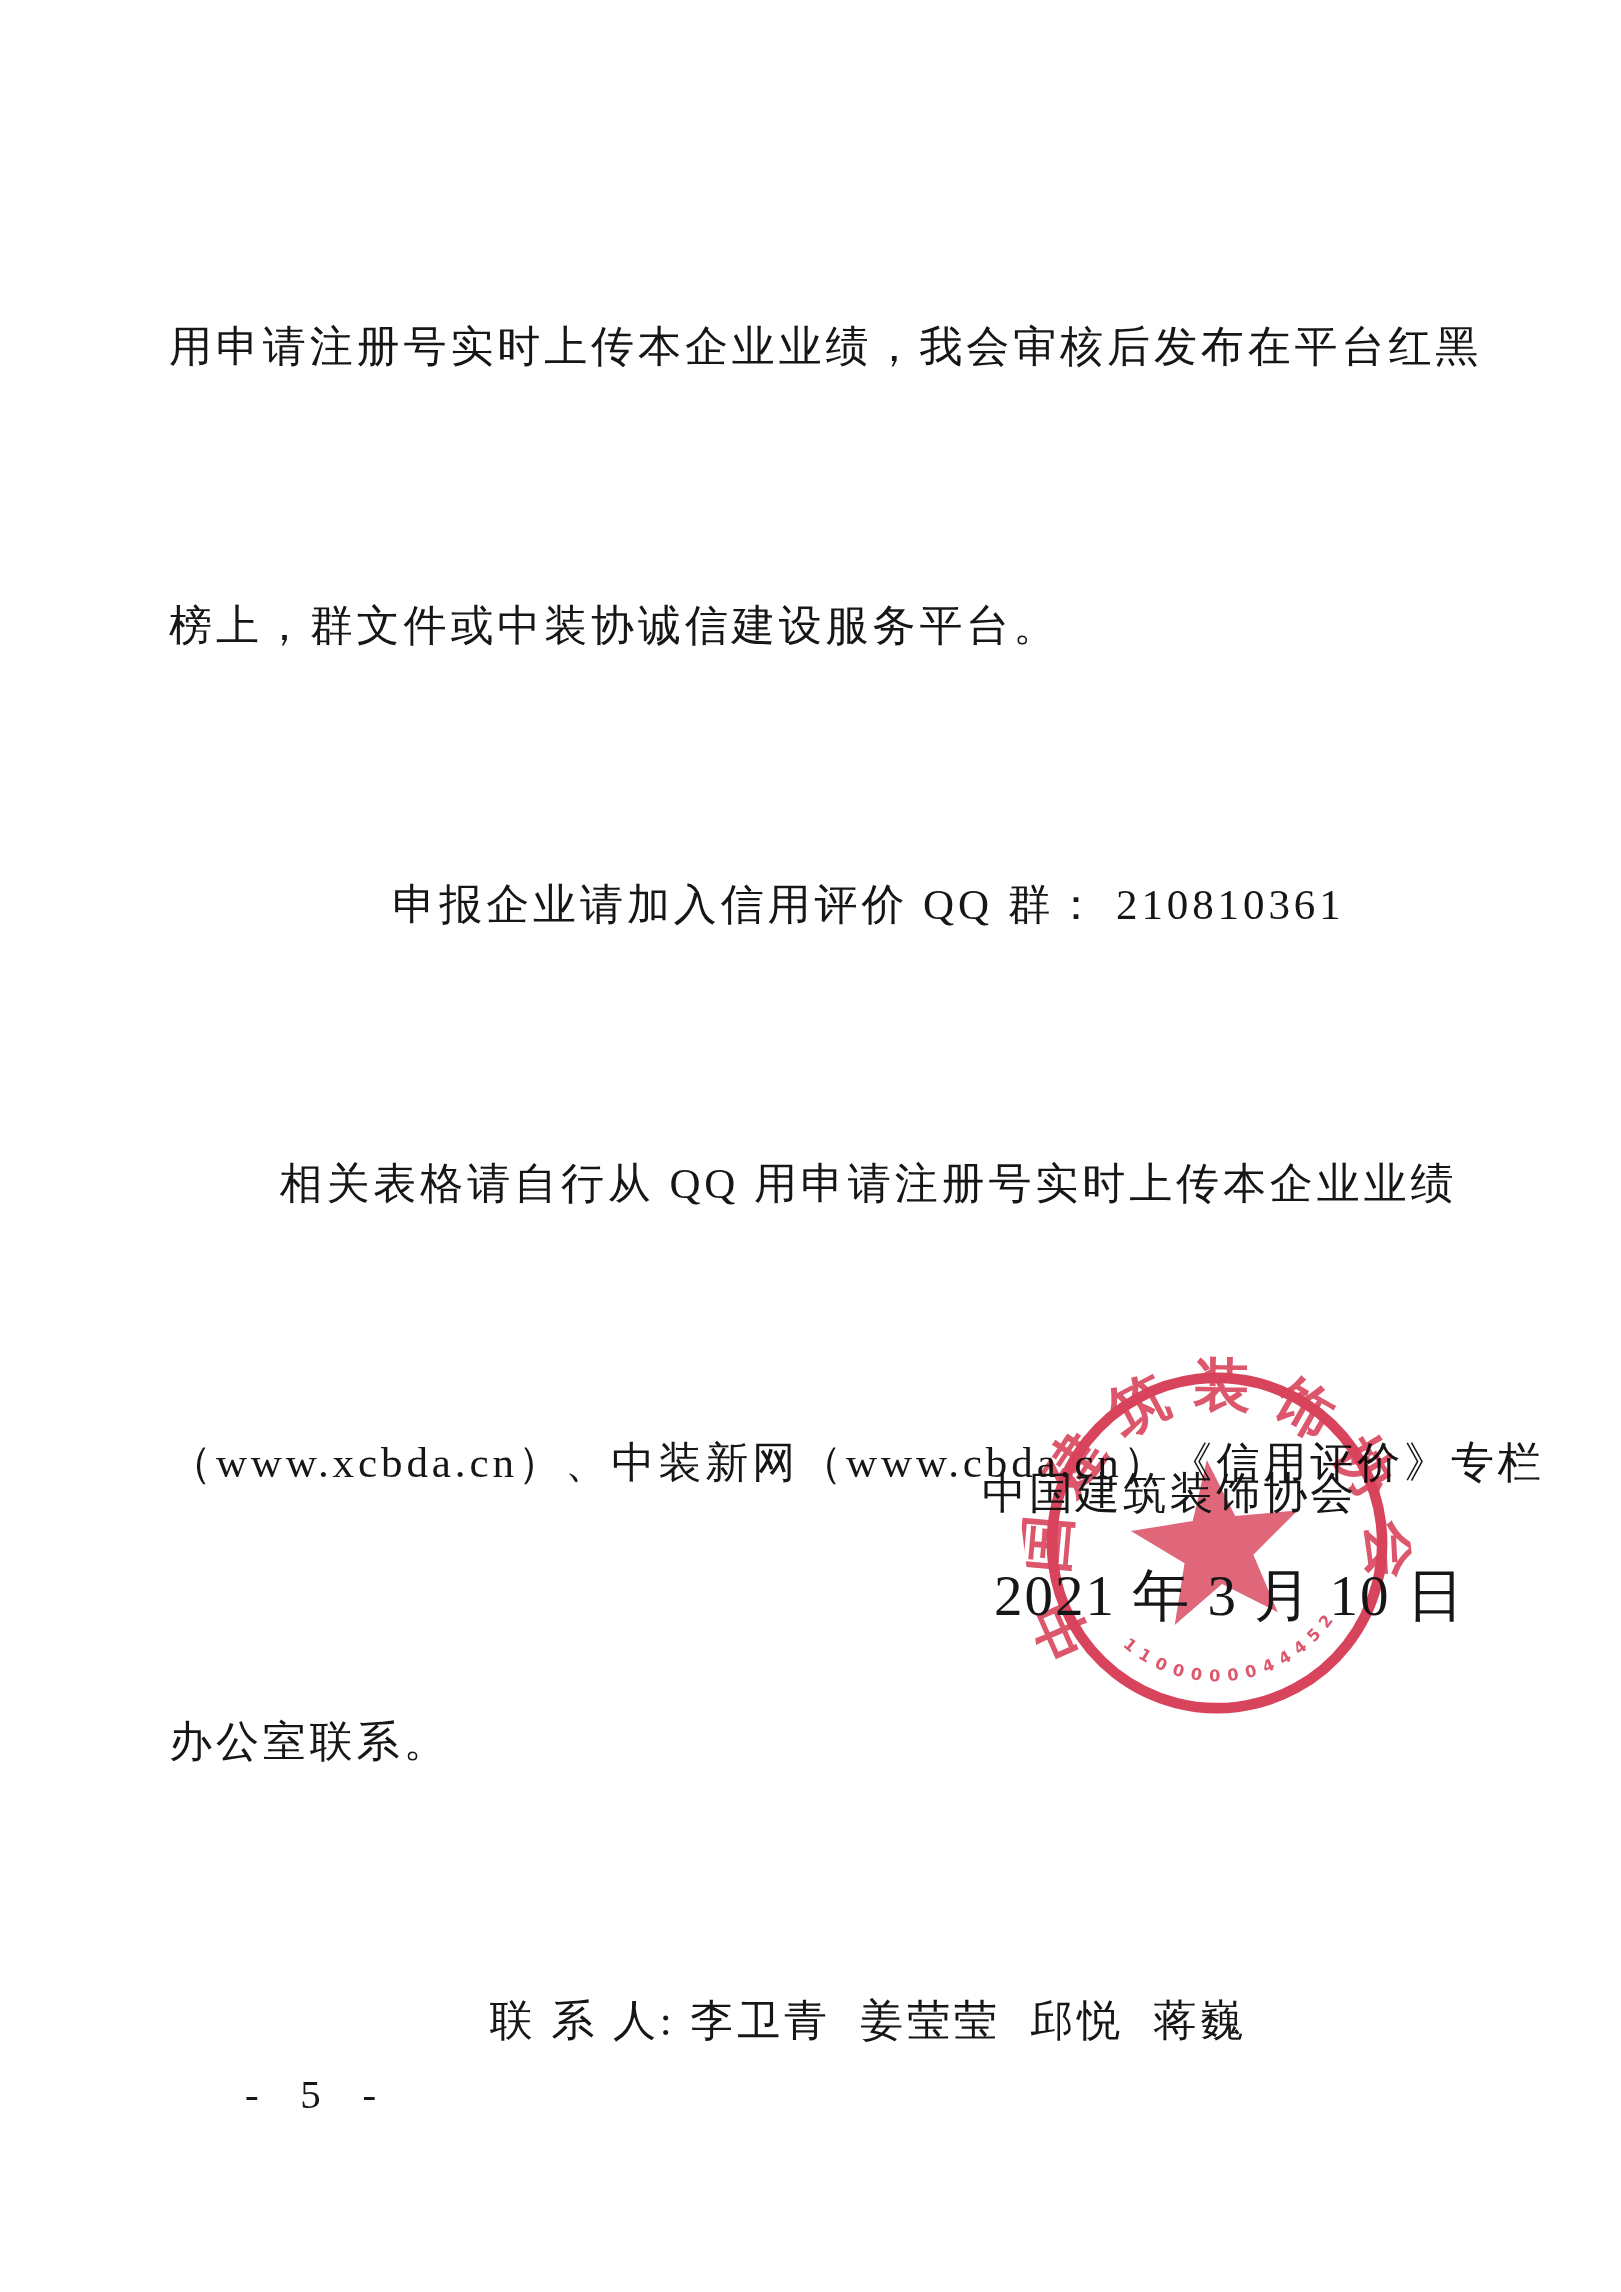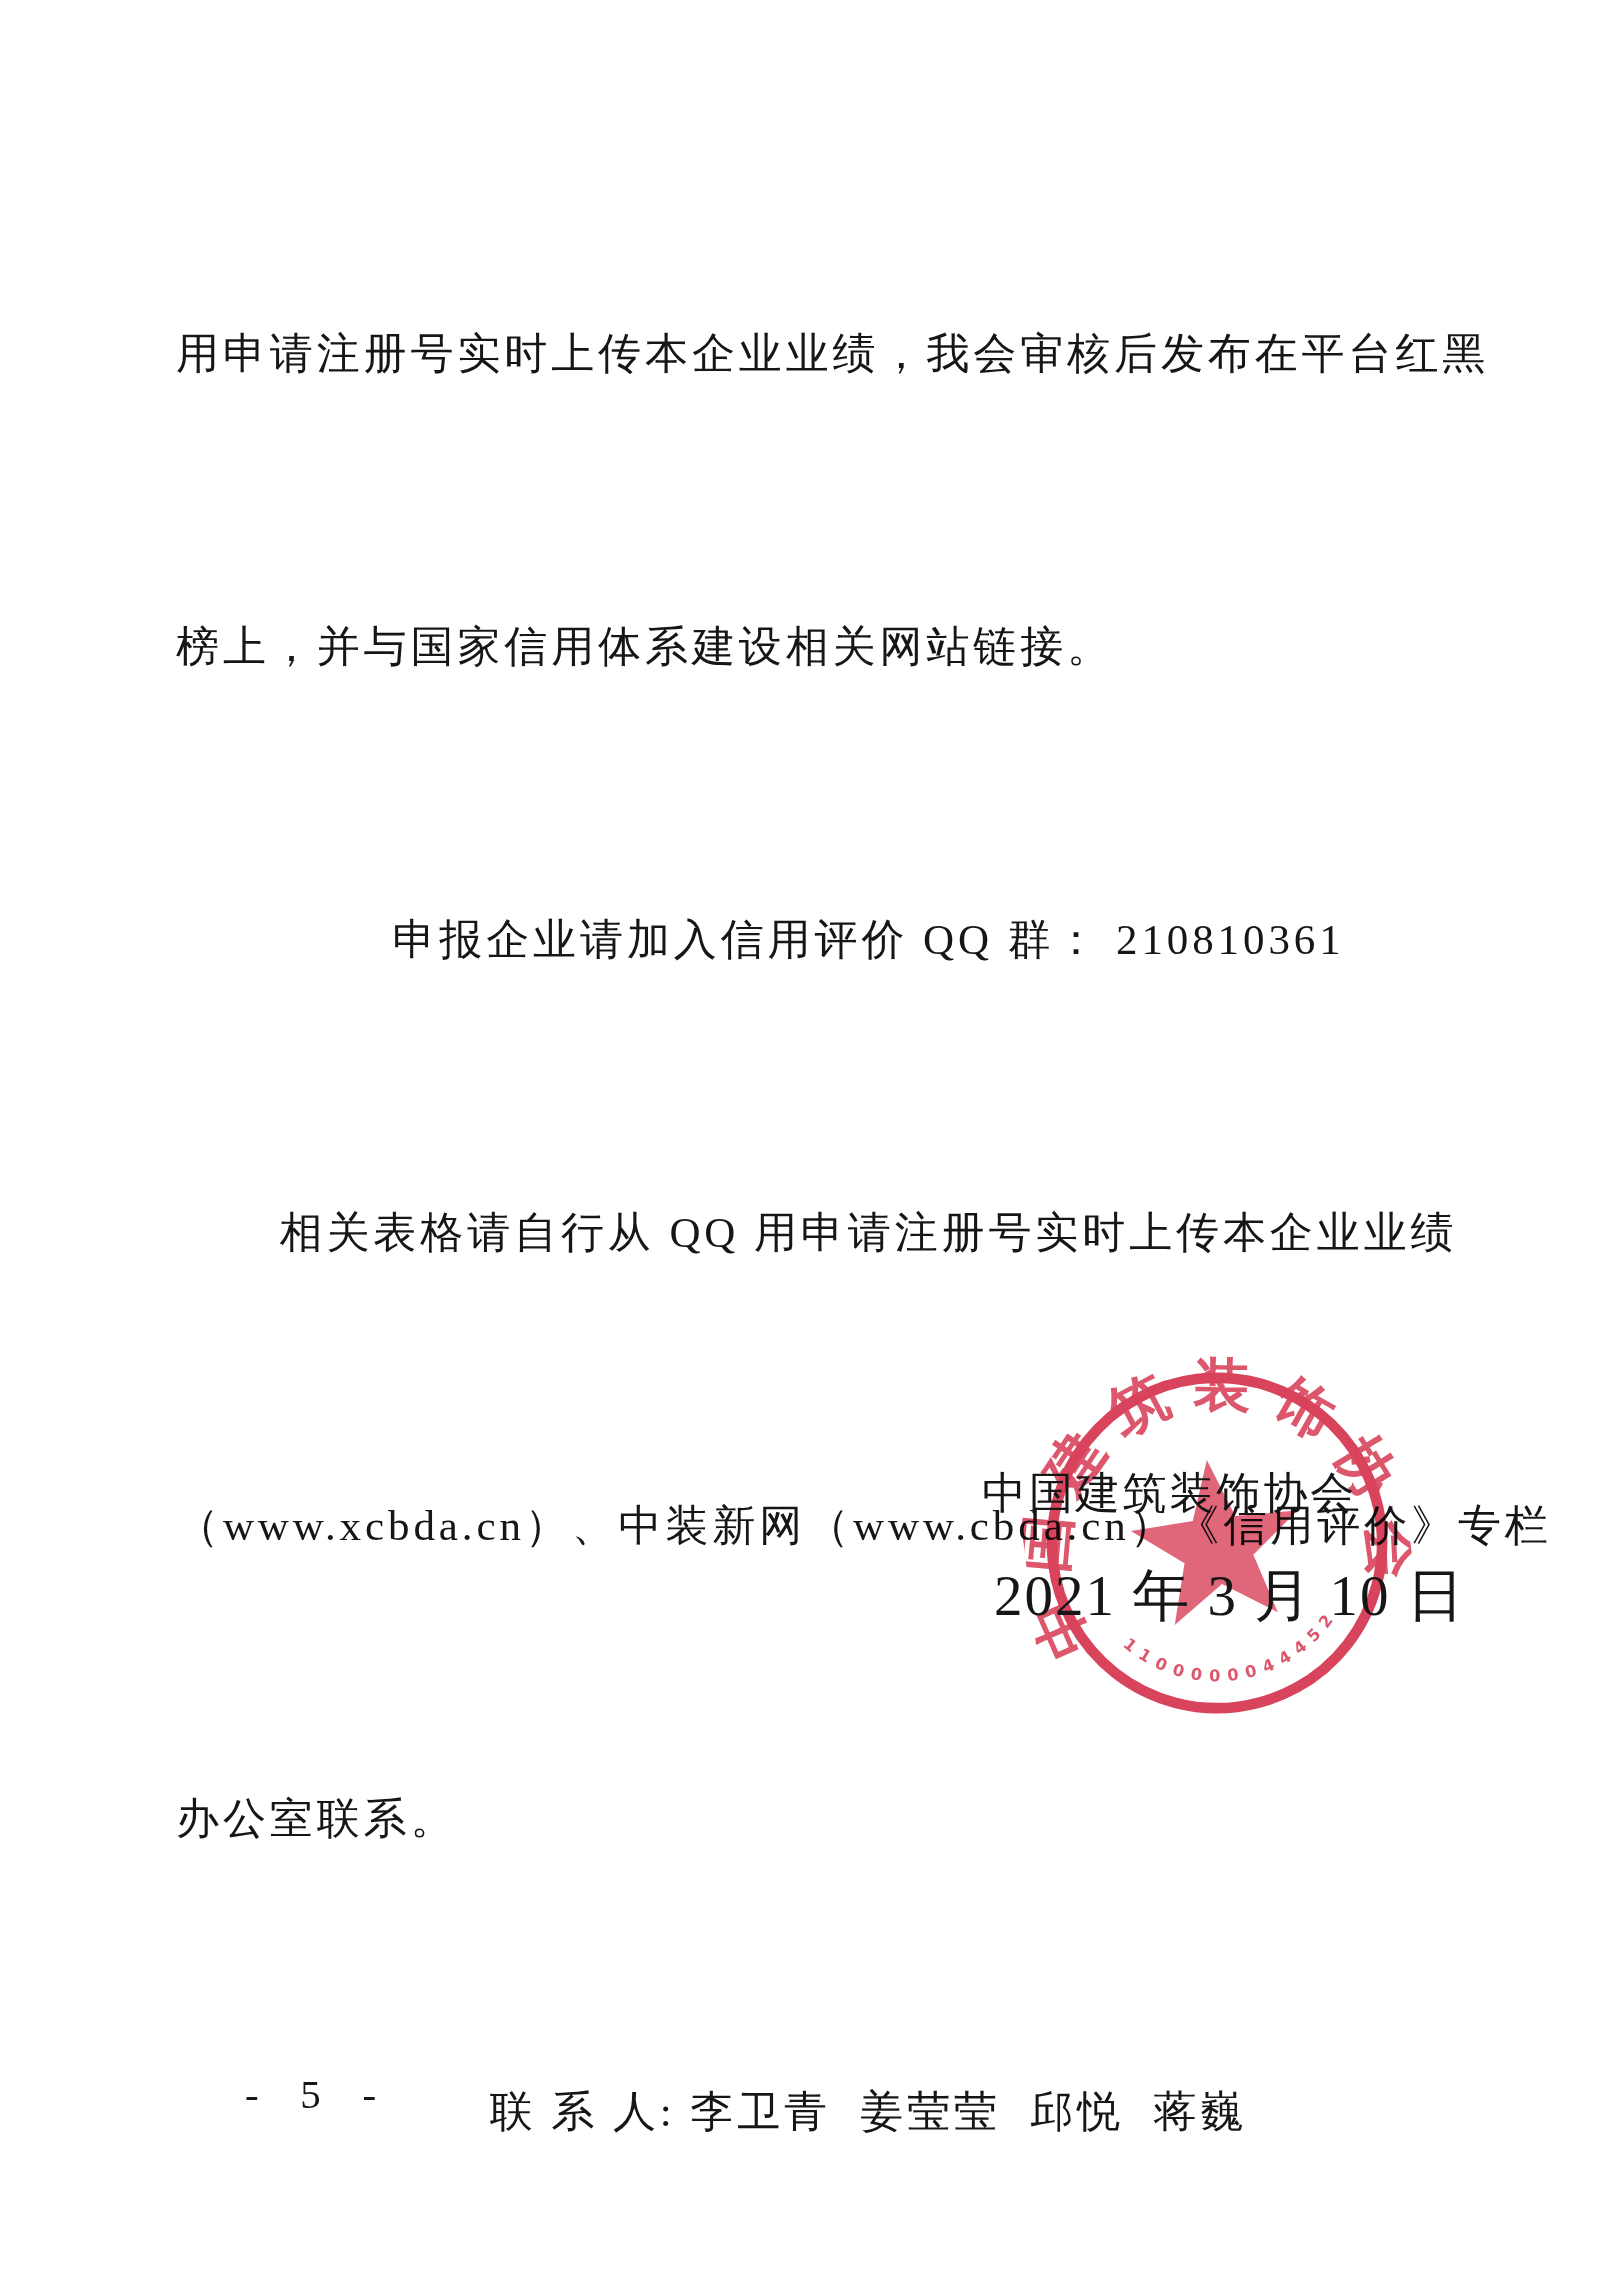--- a/index.html
+++ b/index.html
@@ -13,21 +13,21 @@
   }
   .body-text {
     position:absolute;
     left:169px; top:114px;
     width:1313px;
     font-size:43px;
     line-height:93px;
     letter-spacing:3.9px;
     white-space:pre;
   }
-  .line { margin:7px; }
+  .line { margin:0; }
   .line.indent { padding-left:86px;text-align:center; }
 
   
   .sign-org {
     position:absolute; left:982px; top:1464px;
     font-size:44px; letter-spacing:2.9px; z-index:3;
     white-space:pre;
   }
   .sign-date {
     position:absolute; left:994px; top:1558px;
@@ -67,21 +67,21 @@
     white-space:pre;
   }
 </style>
 </head>
 <body>
 
 <div class="page">
 
   <div class="body-text">
     <p class="line">用申请注册号实时上传本企业业绩，我会审核后发布在平台红黑</p>
-    <p class="line">榜上，并与国家信用体系建设相关网站链接。</p>
+    <p class="line">榜上，群文件或中装协诚信建设服务平台。</p>
     <p class="line indent">申报企业请加入信用评价 QQ 群： 210810361</p>
     <p class="line indent">相关表格请自行从 QQ 用申请注册号实时上传本企业业绩</p>
     <p class="line">（www.xcbda.cn）、中装新网（www.cbda.cn）《信用评价》专栏</p>
     <p class="line">办公室联系。</p>
     <p class="line indent">联 系 人: 李卫青  姜莹莹  邱悦  蒋巍</p>
     
     
     
     
   </div>

